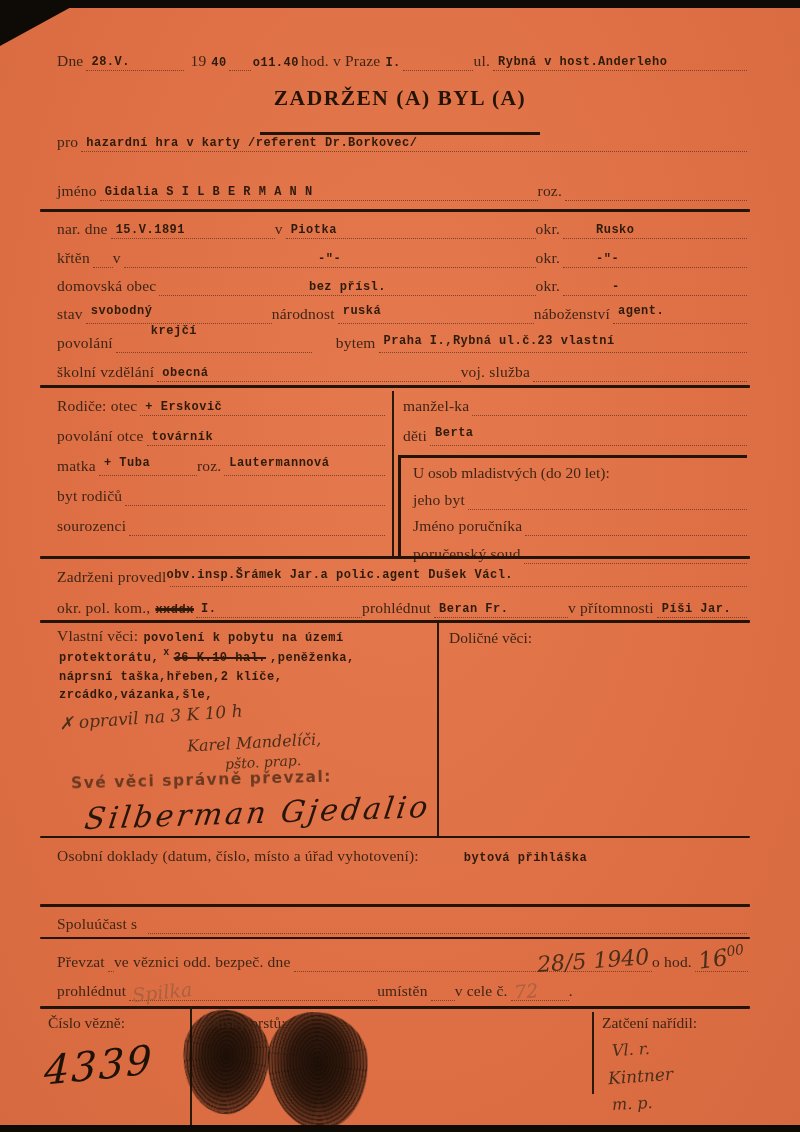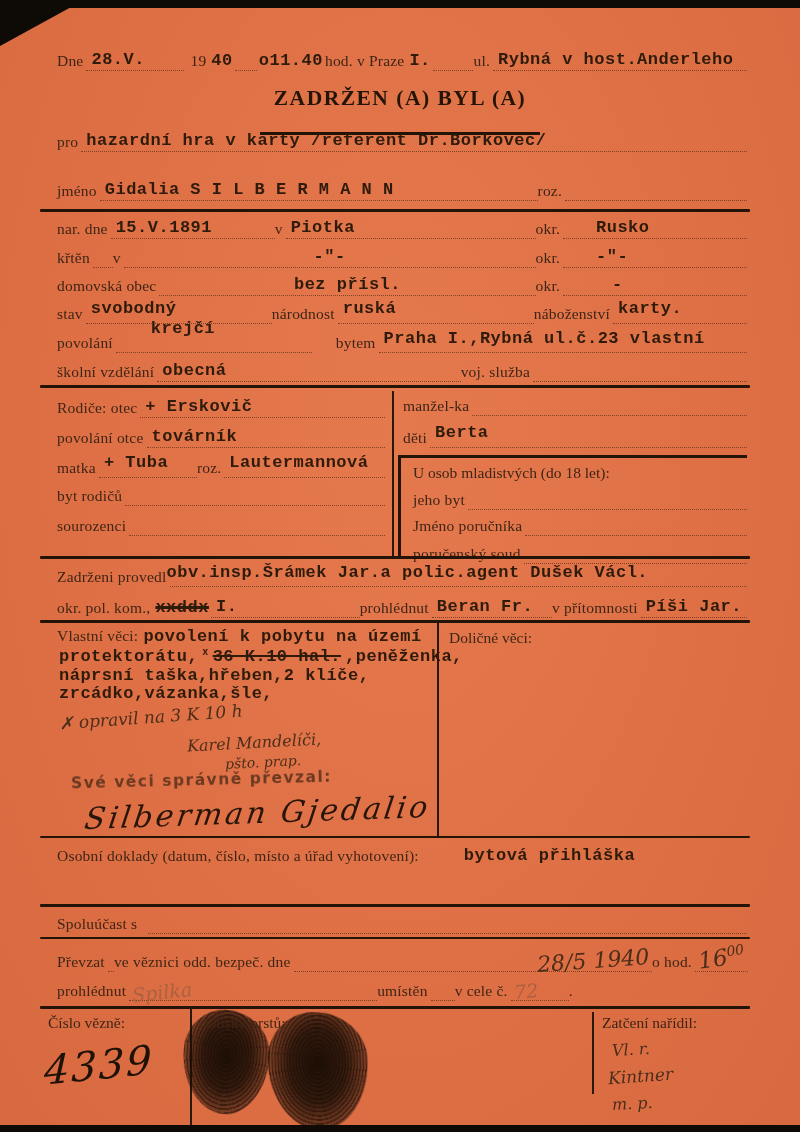--- a/index.html
+++ b/index.html
@@ -5,21 +5,21 @@
   html,body{margin:0;padding:0;background:#111;}
   .page{position:relative;width:800px;height:1132px;overflow:hidden;
         background:radial-gradient(ellipse at 50% 38%, #e5794e 0%, #df7045 55%, #d76940 100%);
         font-family:"Liberation Serif",serif;color:#3d2414;}
   .edge-top{position:absolute;top:0;left:0;right:0;height:8px;background:#0e0a06;}
   .edge-bottom{position:absolute;bottom:0;left:0;right:0;height:7px;background:#0e0a06;}
   .corner-fold{position:absolute;top:0;left:0;width:0;height:0;
         border-top:46px solid #0e0a06;border-right:84px solid transparent;}
   .row{position:absolute;left:57px;right:53px;display:flex;align-items:flex-end;white-space:nowrap;height:21px;}
   .lbl{font-family:"Liberation Serif",serif;font-size:15.5px;color:#3e2515;letter-spacing:.2px;padding:0 3px 1px 0;}
-  .type{font-family:"Liberation Mono",monospace;font-size:17px;font-weight:bold;color:#2e1b0b;letter-spacing:.5px;padding:0 2px 1px 2px;}
+  .type{font-family:"Liberation Mono",monospace;font-size:12px;font-weight:bold;color:#2e1b0b;letter-spacing:.5px;padding:0 2px 1px 2px;}
   .fill{border-bottom:1.5px dotted rgba(118,60,33,.9);display:inline-flex;align-items:flex-end;min-height:16px;padding:0 3px;}
   .grow{flex:1;}
   .rule{position:absolute;background:#231407;border-radius:1px;}
   .hw{font-family:"DejaVu Serif",serif;font-style:italic;color:#4b2e1a;}
   .hw-faded{color:rgba(158,94,64,.8);}
   .strike{text-decoration:line-through;text-decoration-thickness:2px;text-decoration-color:#2e1b0b;}
   .struckx{text-decoration:line-through;text-decoration-thickness:2.5px;}
   .vline{position:absolute;background:#2a1808;}
   .abs{position:absolute;white-space:nowrap;}
   .stamp{font-family:"DejaVu Sans",sans-serif;font-weight:bold;font-size:15.5px;letter-spacing:1.5px;
@@ -128,21 +128,21 @@
     <span class="lbl">stav</span>
     <span class="fill" style="width:180px">
         <span class="type" style="position:relative;top:-4px">svobodný</span>
       </span>
     <span class="lbl">národnost</span>
     <span class="fill grow">
         <span class="type" style="position:relative;top:-4px">ruská</span>
       </span>
     <span class="lbl">náboženství</span>
     <span class="fill" style="width:128px">
-        <span class="type" style="position:relative;top:-4px">karty.</span>
+        <span class="type" style="position:relative;top:-4px">agent.</span>
       </span>
   </div>
 
   <div class="row" style="top:332px">
     <span class="lbl">povolání</span>
     <span class="fill" style="width:190px">
         <span class="type" style="position:relative;top:-13px;margin-left:30px">krejčí</span>
       </span>
     <span class="lbl" style="margin-left:24px">bytem</span>
     <span class="fill grow">
@@ -208,21 +208,21 @@
         </span>
     </div>
     <div class="abs" style="left:346px;top:36px;right:0;display:flex;align-items:flex-end">
       <span class="lbl">děti</span>
       <span class="fill grow">
           <span class="type" style="position:relative;top:-4px">Berta</span>
         </span>
     </div>
 
     <div class="abs" style="left:341px;top:64px;right:0;height:101px;border-top:3px solid #231407;border-left:3px solid #231407;padding:6px 0 0 12px;box-sizing:border-box">
-      <div style="font-size:15.5px;color:#3e2515">U osob mladistvých (do 18 let):</div>
+      <div style="font-size:15.5px;color:#3e2515">U osob mladistvých (do 20 let):</div>
       <div style="display:flex;align-items:flex-end;margin-top:9px">
         <span class="lbl">jeho byt</span>
         <span class="fill grow">
             <span class="type"></span>
           </span>
       </div>
       <div style="display:flex;align-items:flex-end;margin-top:7px">
         <span class="lbl">Jméno poručníka</span>
         <span class="fill grow">
             <span class="type"></span>

